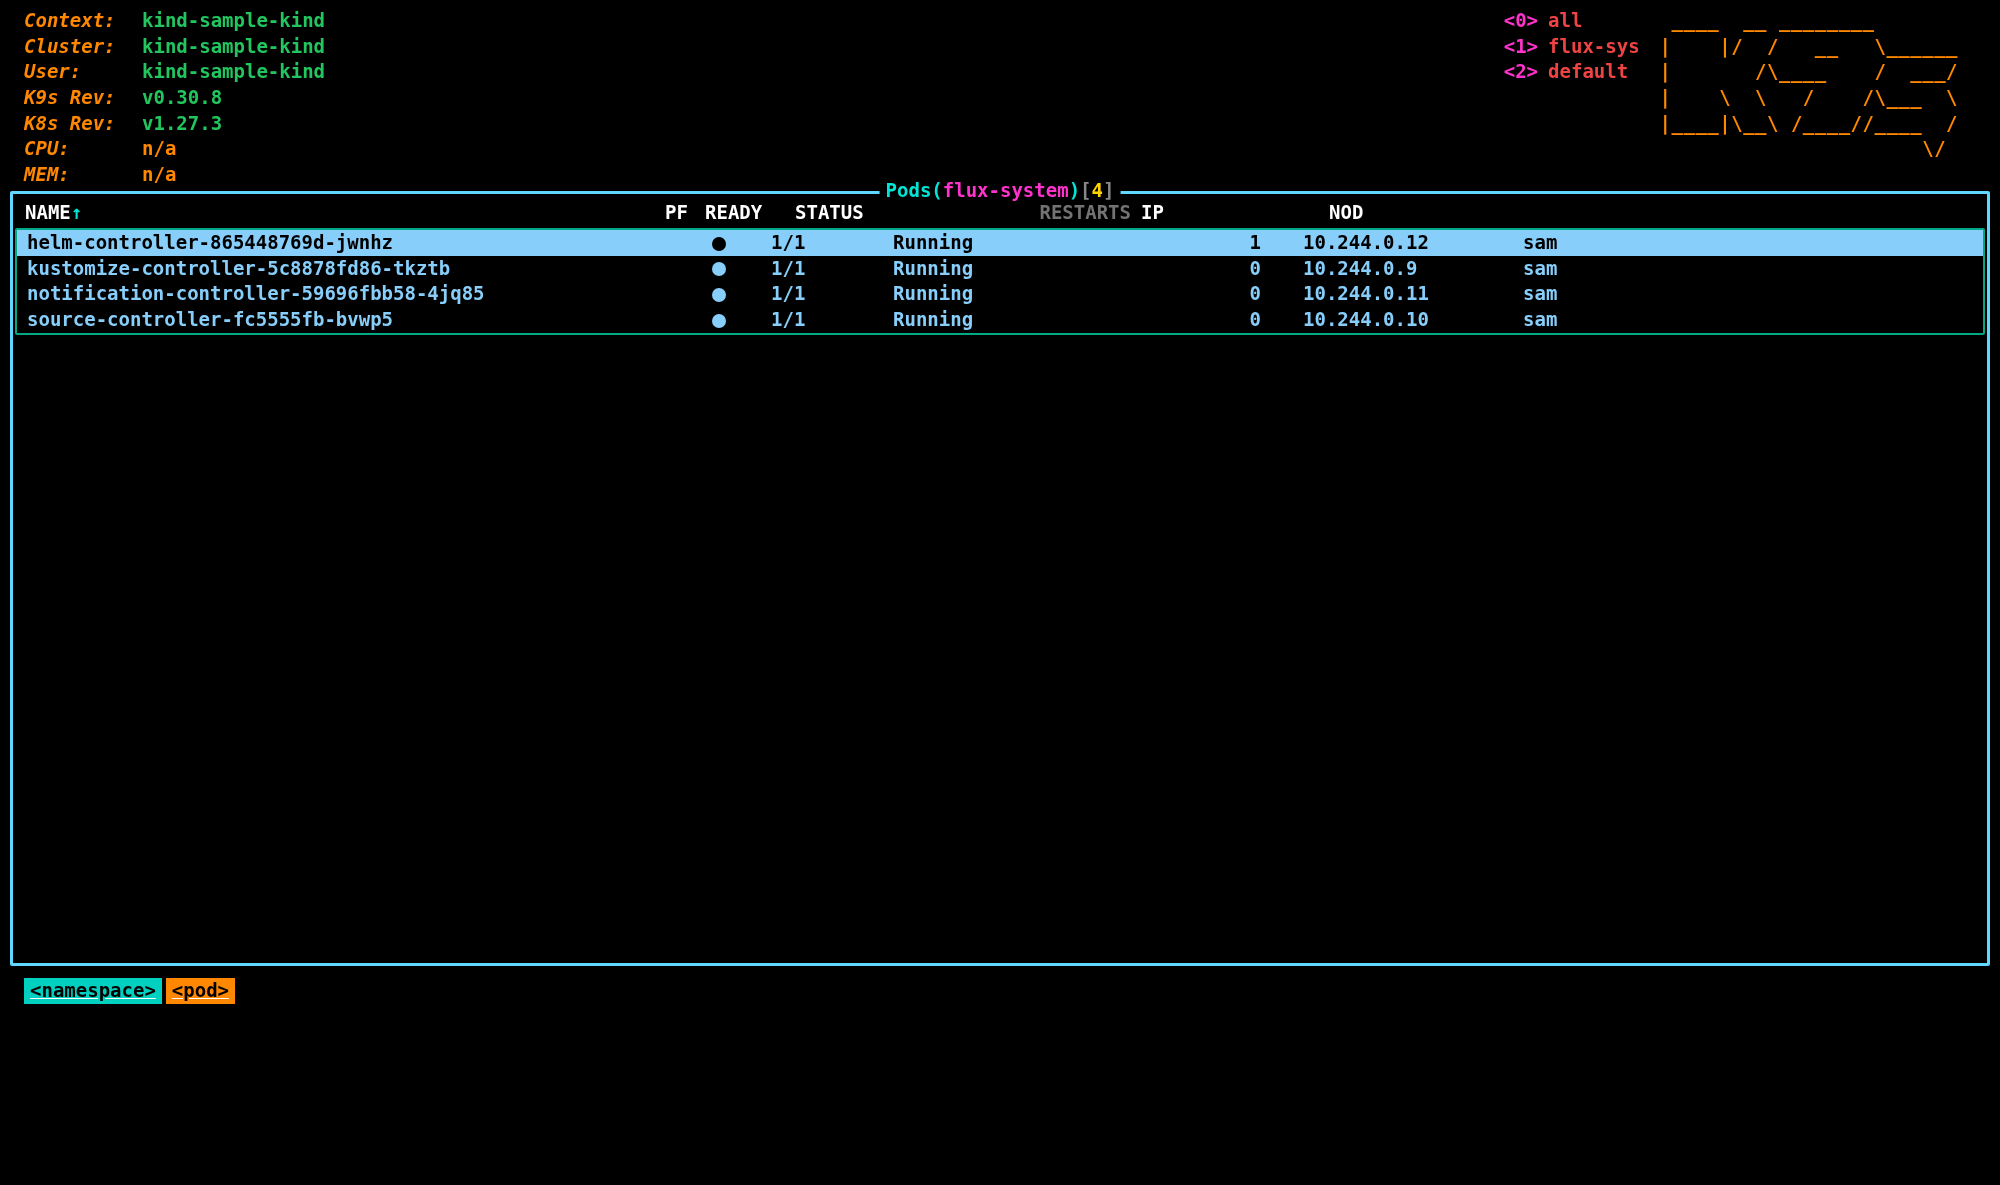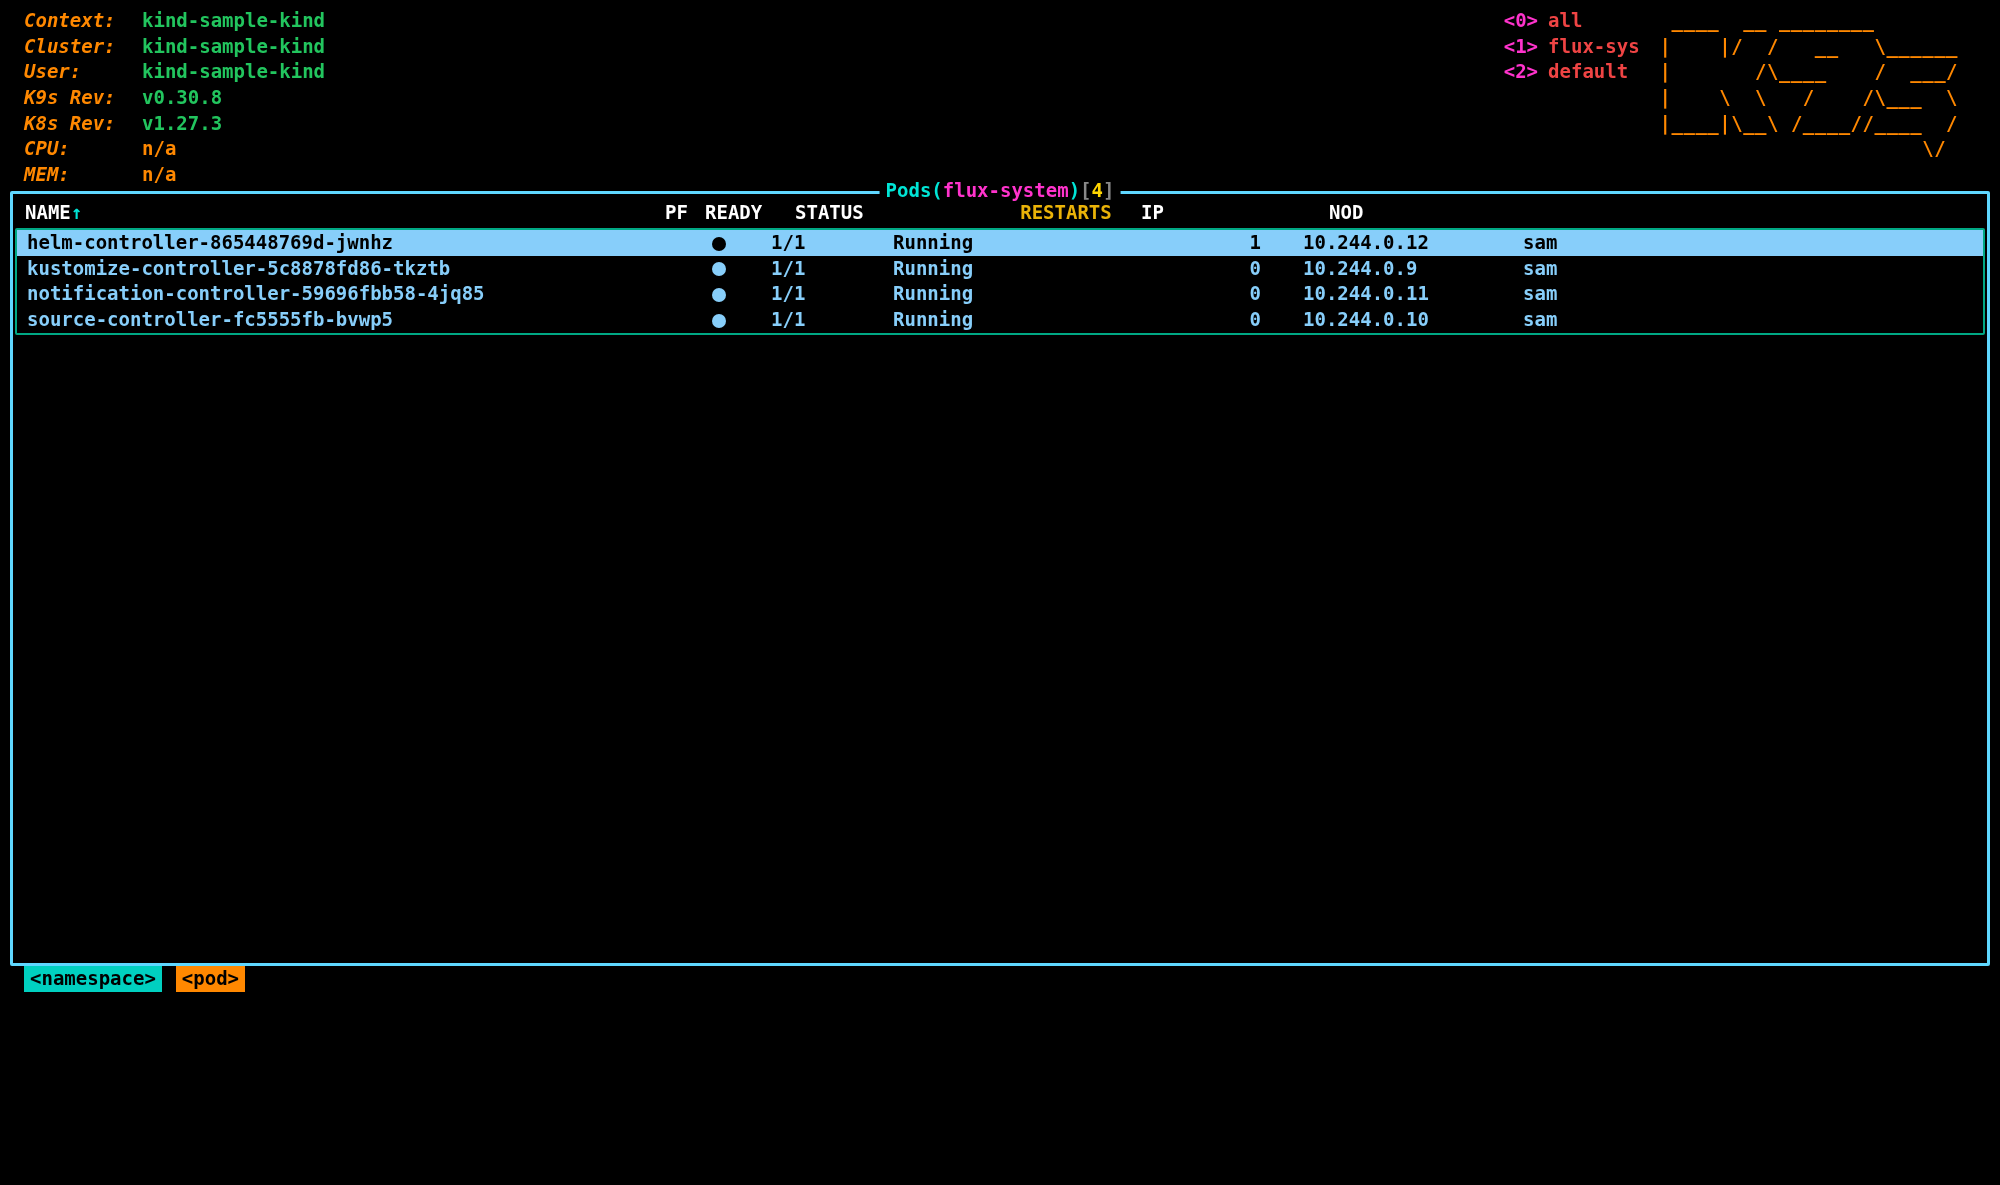--- a/index.html
+++ b/index.html
@@ -111,36 +111,37 @@
     .c-pf { width: 40px; text-align: center; }
     .c-ready { width: 90px; white-space: pre; }
     .c-status { width: 206px; white-space: pre; }
     .c-restarts { width: 140px; text-align: right; white-space: pre; padding-right: 10px;}
     .c-ip { width: 188px; white-space: pre; }
     .c-node { width: 60px; white-space: pre; }
     .hdr .c-name { color:#fff; }
     .hdr .c-pf { color:#fff; text-align:left; }
     .hdr .c-ready { color:#fff; }
     .hdr .c-status { color:#fff; }
-    .hdr .c-restarts { color:#eab308; text-align:center; }
+    .hdr .c-restarts { color:#737373; text-align:right; }
     .hdr .c-ip { color:#fff; }
     .hdr .c-node { color:#fff; }
     .pf-dot {
       display: inline-block;
       width: 14px; height: 14px;
       border-radius: 50%;
       background: #87cefa;
       vertical-align: middle;
     }
     .row.selected .pf-dot { background: #000; }
     .footer {
-      margin-top: 0;
+      margin-top: 12px;
       padding-left: 14px;
       display: flex;
-      gap: 14px;
+      gap: 4px;
+      text-decoration: underline;
     }
     .crumb {
       padding: 0 6px;
       color: #000;
     }
     .crumb.ns { background: #00d0c0; }
     .crumb.pod { background: #ff8800; }
   </style>
 </head>
 <body>

